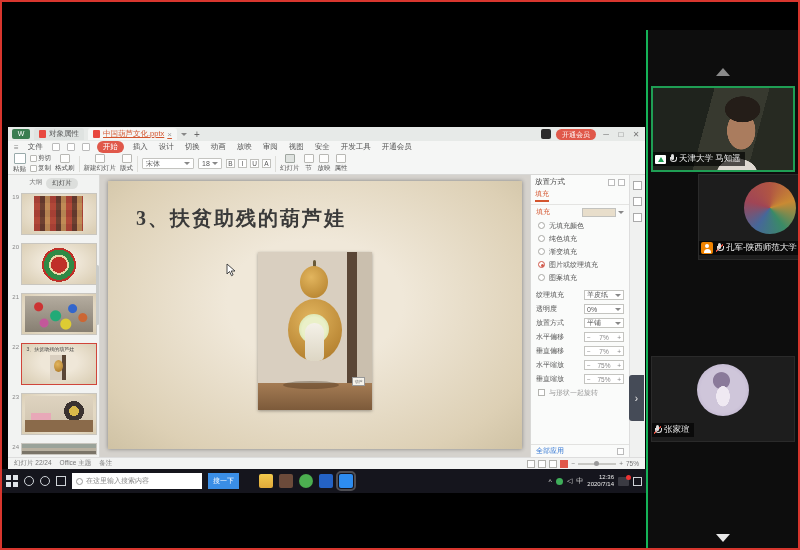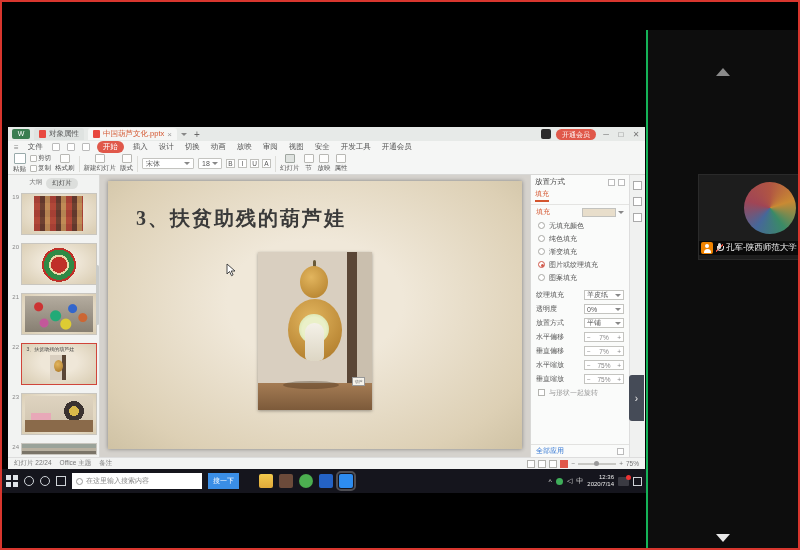--- a/index.html
+++ b/index.html
@@ -13,21 +13,21 @@
 
   
   .stage{left:0;top:28px;width:646px;height:518px;background:#000;}
   .greenline{left:644px;top:0;width:2px;height:518px;background:#15b358;}
 
   
   .wps{left:6px;top:97px;width:637px;height:342px;background:#f5f6f5;font-size:8px;color:#444;}
   .tabbar{left:0;top:0;width:637px;height:14px;background:#e7eae8;display:flex;align-items:center;padding:0 4px;gap:4px;}
   .wpslogo{width:18px;height:10px;background:#3a7d51;border-radius:2px;color:#fff;font-size:7px;line-height:10px;text-align:center;}
   .dtab{height:12px;display:flex;align-items:center;gap:3px;padding:0 5px;background:#dfe3e1;border-radius:3px 3px 0 0;font-size:7.5px;color:#555;}
-  .dtab.active{background:#f5f6f5;color:#d4552e;}
+  .dtab.active{background:#f5f6f5;color:#d4552e;text-decoration:underline;}
   .ppticon{width:7px;height:8px;background:#e8483f;border-radius:1px;}
   .tclose{color:#999;font-size:8px;}
   .tplus{width:12px;text-align:center;color:#666;font-size:10px;}
   .tbright{margin-left:auto;display:flex;align-items:center;gap:5px;}
   .appsq{width:10px;height:10px;background:#2b2b2b;border-radius:2px;}
   .vip{height:11px;padding:0 6px;background:#e0584a;color:#fff;border-radius:6px;font-size:7px;line-height:11px;}
   .winbtn{color:#777;font-size:8px;width:10px;text-align:center;}
 
   .menubar{left:0;top:14px;width:637px;height:12px;background:#f5f6f5;display:flex;align-items:center;gap:7px;padding:0 6px;font-size:7.5px;color:#555;}
   .menubar .mi{padding:0 2px;}
@@ -509,31 +509,46 @@
       </span>
     </div>
     <div class="abs greenline"></div>
   </div>
 
   <div class="abs sidebar">
     <div class="abs arrow" style="top:38px;">
         <span class="tri-up"></span>
       </div>
 
+    <div class="abs tile speaking" style="top:56px;">
+      <div class="video1"></div>
+      <div class="plabel">
+        <span class="sharebox"></span>
+        <span class="mic"></span>
+        <span>天津大学 马知遥</span>
+      </div>
+    </div>
 
     <div class="abs tile" style="top:144px;margin-left:47px;">
       <span class="avatar av2"></span>
       <div class="plabel">
         <span class="pbadge orange"></span>
         <span class="mic muted"></span>
         <span>孔军-陕西师范大学</span>
       </div>
     </div>
 
 
+    <div class="abs tile" style="top:326px;">
+      <span class="avatar av4"></span>
+      <div class="plabel">
+        <span class="mic muted"></span>
+        <span>张家瑄</span>
+      </div>
+    </div>
 
 
     <div class="abs arrow" style="top:504px;">
         <span class="tri-dn"></span>
       </div>
   </div>
 
 </div>
 
 </body></html>

